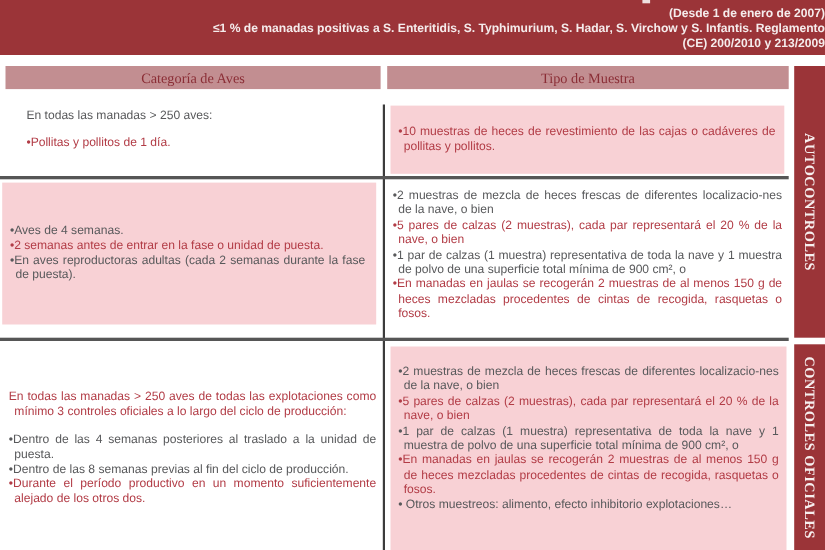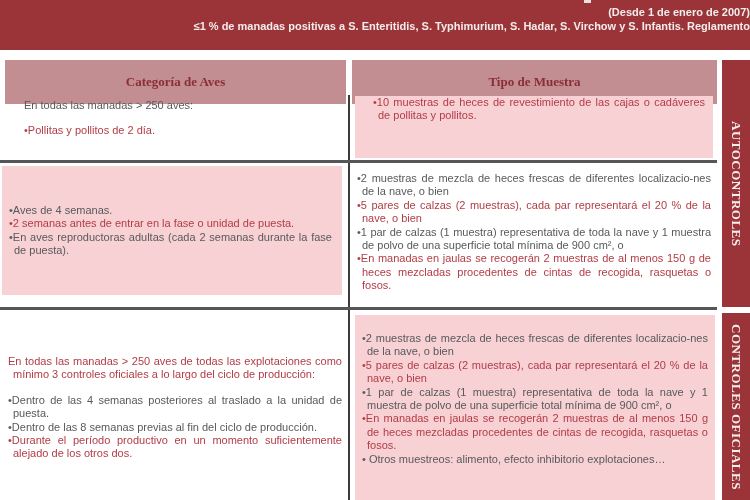--- a/index.html
+++ b/index.html
@@ -25,24 +25,24 @@
     font-size:11px;font-weight:700;line-height:14px;
     text-align:right;padding-top:5px;
   }
   .banner-fragment{
     position:absolute;left:584px;top:0;width:7px;height:3px;
     background:#efe0e0;
   }
 
   
   .colhead{
-    position:absolute;top:60px;height:44px;
+    position:absolute;top:60px;height:21px;
     background:var(--mauve);
     display:flex;align-items:center;justify-content:center;
-    font-family:"Liberation Serif",serif;font-weight:700;font-size:13px;
+    font-family:"Liberation Serif",serif;font-weight:400;font-size:13px;
     color:var(--serif-red);
   }
   .colhead.left{left:5px;width:341px;}
   .colhead.right{left:352px;width:365px;}
 
   
   .sidebar-bar{
     position:absolute;left:722px;width:28px;
     background:var(--dark-red);
     display:flex;align-items:center;justify-content:center;
@@ -69,40 +69,41 @@
 
   .cell{position:absolute;top:0;height:100%;}
   .cell.left{left:0;width:348px;}
   .cell.right{left:350px;width:367px;}
 
   .block{height:100%;display:flex;flex-direction:column;}
   .block.pink{background:var(--pink);}
 
   
   .r0 .left  .block{padding:4px 8px 0 24px;justify-content:flex-start;}
-  .r0 .right .block{margin:1px 4px 2px 5px;height:62px;justify-content:flex-start;padding:0 8px 0 18px;}
+  .r0 .right .block{margin:1px 4px 2px 5px;height:62px;justify-content:center;padding:0 8px 0 7px;}
   .r1 .left  .block{margin:3px 6px 12px 2px;height:129px;justify-content:center;padding:0 10px 0 7px;}
   .r1 .right .block{padding:9px 6px 0 7px;justify-content:flex-start;}
   .r2 .left  .block{padding:45px 6px 0 8px;justify-content:flex-start;}
   .r2 .right .block{margin:5px 2px 0 5px;height:185px;justify-content:flex-start;padding:17px 7px 0 7px;}
 
   .line{
     font-size:11px;line-height:13.4px;text-align:justify;
     padding-left:5px;text-indent:-5px;
   }
   .line.gray{color:var(--text-gray);}
   .line.red{color:var(--text-red);}
   .line.gap{margin-top:12px;}
 </style>
 </head>
 <body>
 
 <div class="banner">
   <div>(Desde 1 de enero de 2007)</div>
   <div>≤1 % de manadas positivas a S. Enteritidis, S. Typhimurium, S. Hadar, S. Virchow y S. Infantis. Reglamento</div>
+  <div>(CE) 200/2010 y 213/2009</div>
   <div class="banner-fragment"></div>
 </div>
 
 <div class="colhead left">Categoría de Aves</div>
 <div class="colhead right">Tipo de Muestra</div>
 
 <div class="sidebar-bar bar0">
   <span class="vlabel">AUTOCONTROLES</span>
 </div>
 <div class="sidebar-bar bar1">
@@ -111,21 +112,21 @@
 
 <div class="table">
   <div class="v-divider"></div>
   <div class="h-divider d0"></div>
   <div class="h-divider d1"></div>
   <div id="rows-root">
       <div class="row r0">
         <div class="cell left">
           <div class="block">
             <p class="line gray">En todas las manadas &gt; 250 aves:</p>
-            <p class="line red gap">•Pollitas y pollitos de 2 día.</p>
+            <p class="line red gap">•Pollitas y pollitos de 1 día.</p>
           </div>
         </div>
         <div class="cell right">
           <div class="block pink">
             <p class="line red">•10 muestras de heces de revestimiento de las cajas o cadáveres de pollitas y pollitos.</p>
           </div>
         </div>
       </div>
       <div class="row r1">
         <div class="cell left">

